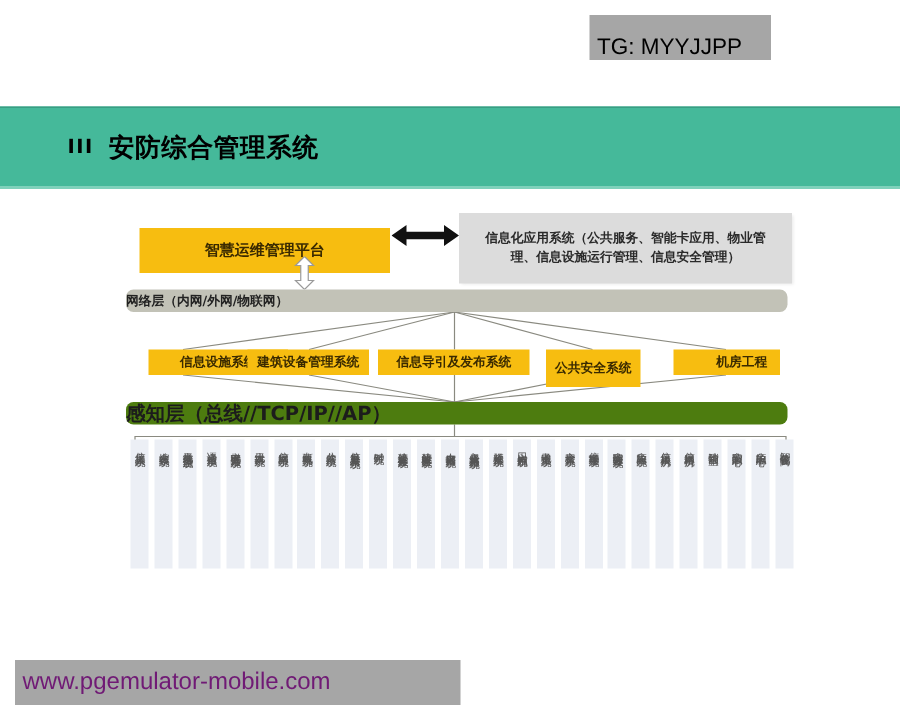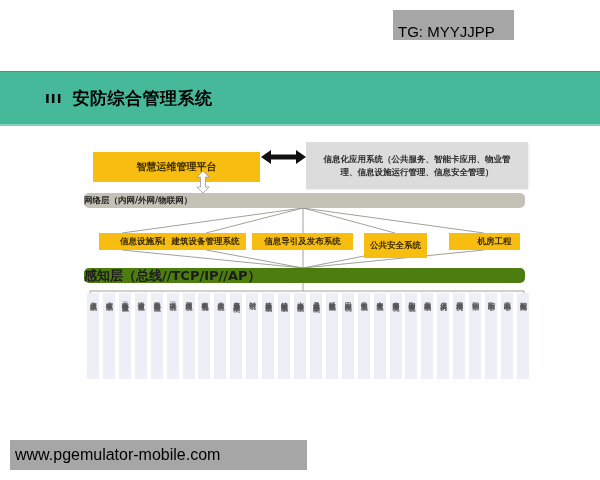--- a/index.html
+++ b/index.html
@@ -68,21 +68,21 @@
     width: 12px; height: 86px; background: #eceff5;
     display: flex; flex-direction: column; align-items: center;
     padding-top: 3px; box-sizing: border-box;
   }
   .col-text {
     writing-mode: vertical-rl; text-orientation: upright;
     font-size: 7px; line-height: 8px; color: #555; letter-spacing: 0.5px;
   }
   .watermark {
     position: absolute; left: 10px; top: 440px; width: 297px; height: 30px;
-    background: #a6a6a6; color: #000000; font-size: 16px;
+    background: #a6a6a6; color: #701a75; font-size: 16px;
     font-family: "Liberation Sans", sans-serif;
     display: flex; align-items: center; padding-left: 5px; box-sizing: border-box;
   }
 </style>
 </head>
 <body>
 
 <div class="tg-badge">
   <span>TG: MYYJJPP</span>
 </div>

